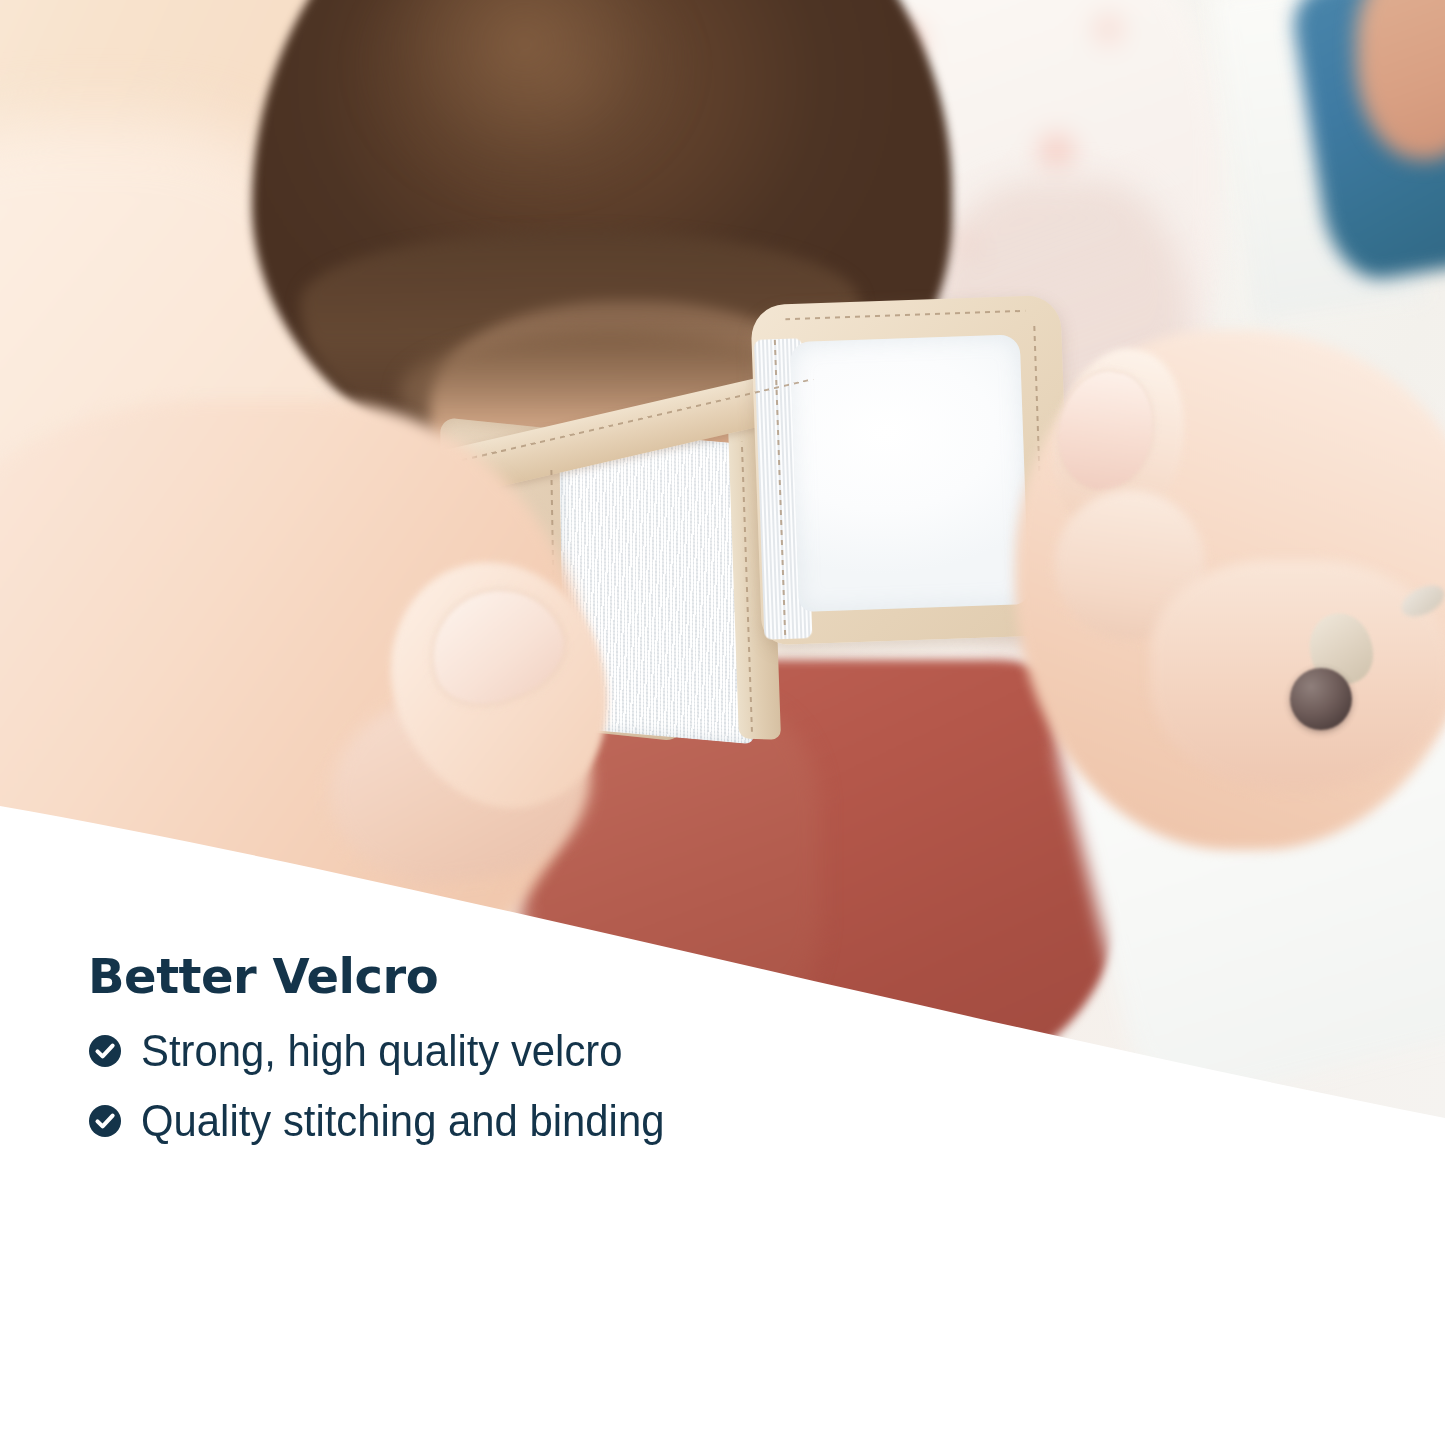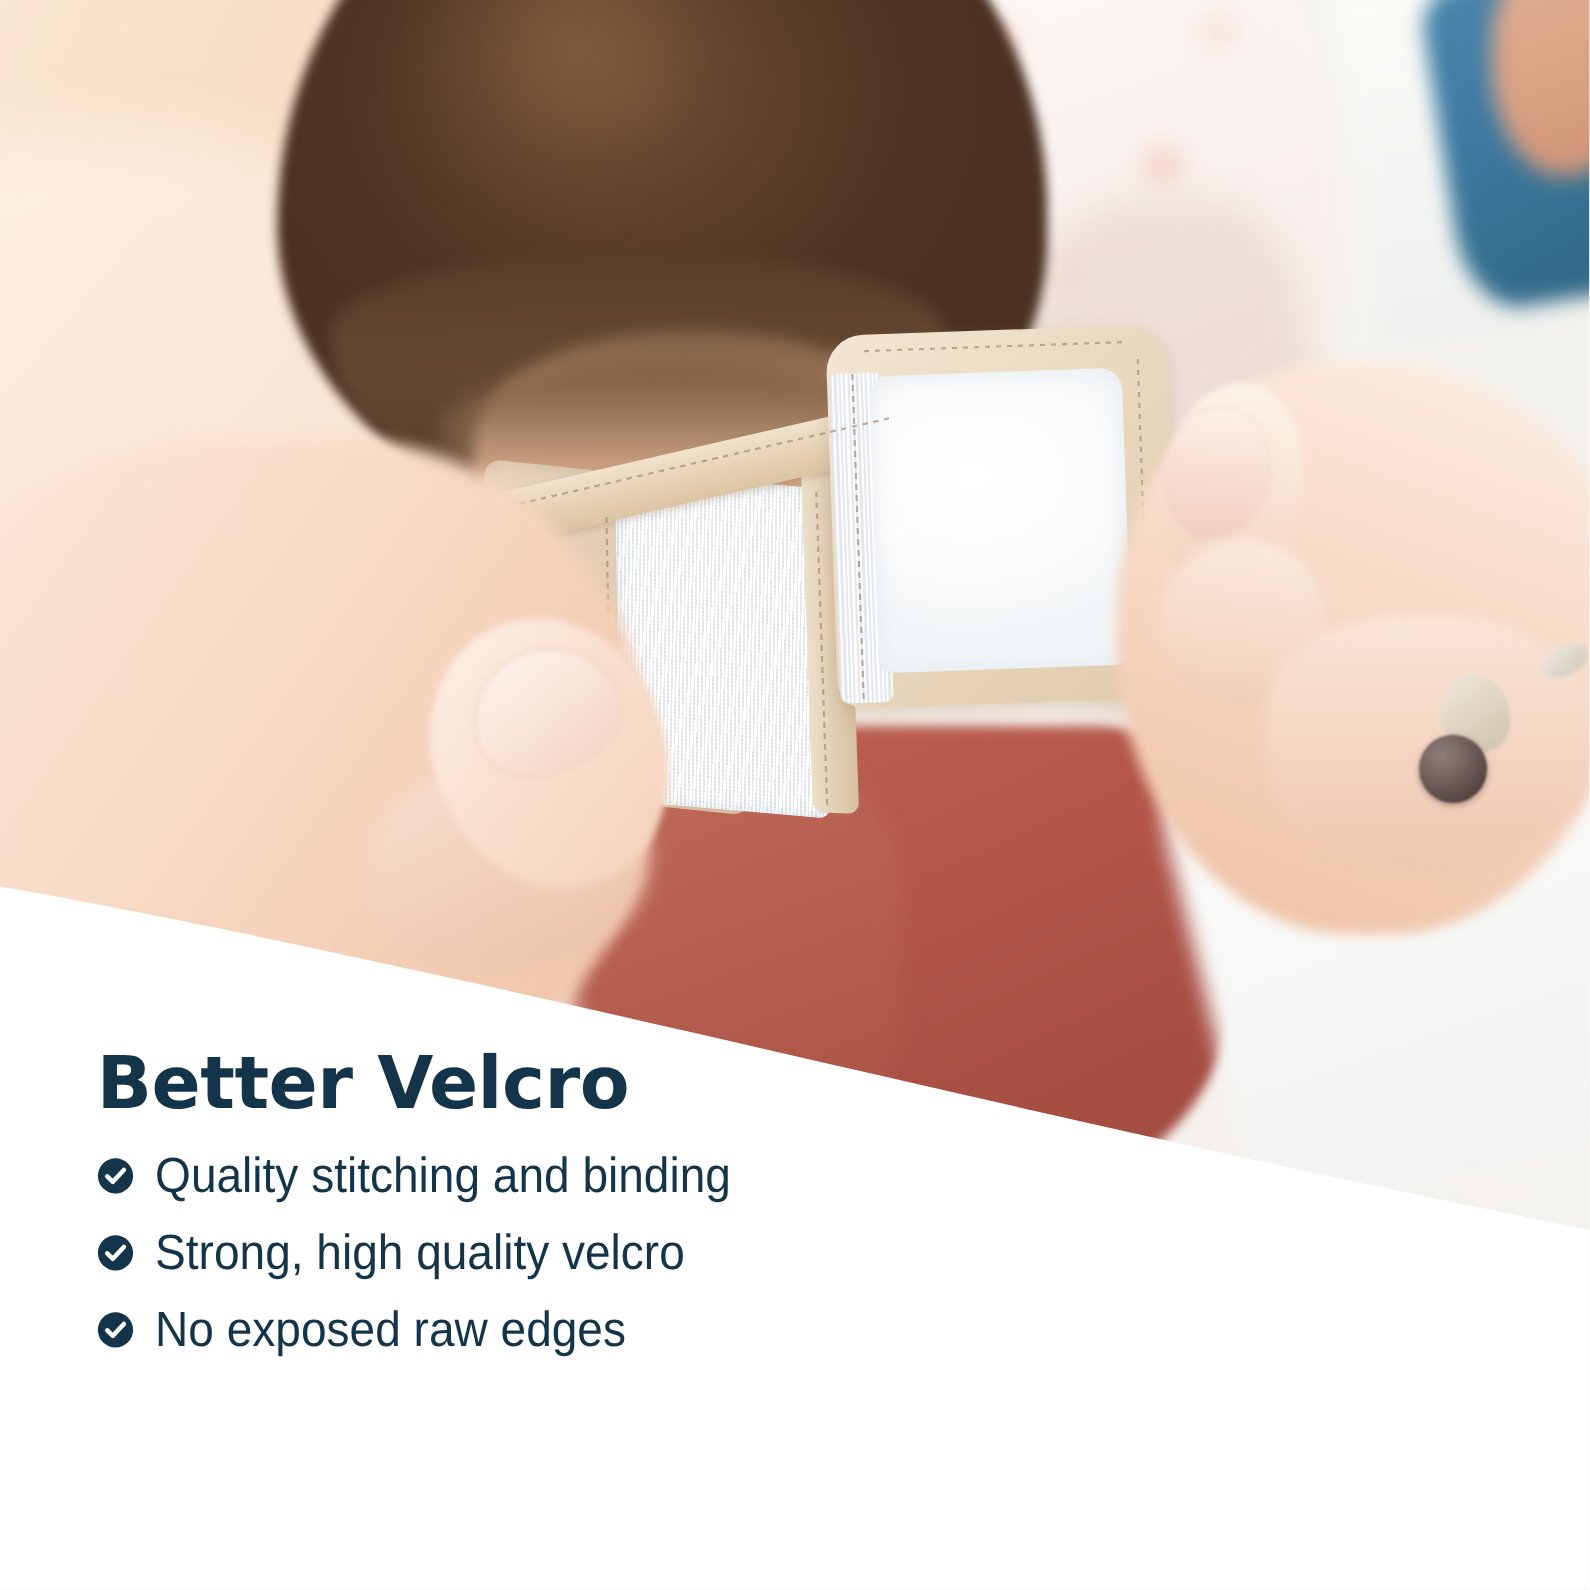--- a/index.html
+++ b/index.html
@@ -430,21 +430,21 @@
   
   .content {
     position: absolute;
     left: 88px;
     top: 952px;
     width: 1250px;
   }
   .headline {
     font-family: "DejaVu Sans", "Liberation Sans", sans-serif;
     font-weight: 700;
-    font-size: 66px;
+    font-size: 48px;
     line-height: 1.0;
     letter-spacing: -0.5px;
     color: #14344a;
     margin: 0 0 26px 0;
   }
   .bullets {
     list-style: none;
     margin: 0;
     padding: 0;
   }
@@ -555,37 +555,30 @@
 
     <h1 class="headline">Better Velcro</h1>
 
     <ul class="bullets">
 
       <li class="bullet">
         <svg class="check-icon" viewBox="0 0 34 34">
           <circle cx="17" cy="17" r="16" fill="#14344a"></circle>
           <path d="M9.5 17.4 L14.6 22.4 L24.6 11.6" fill="none" stroke="#ffffff" stroke-width="4.1" stroke-linecap="round" stroke-linejoin="round"></path>
         </svg>
-        <span class="bullet-text">Quality stitching and binding</span>
+        <span class="bullet-text">Strong, high quality velcro</span>
       </li>
 
       <li class="bullet">
         <svg class="check-icon" viewBox="0 0 34 34">
           <circle cx="17" cy="17" r="16" fill="#14344a"></circle>
           <path d="M9.5 17.4 L14.6 22.4 L24.6 11.6" fill="none" stroke="#ffffff" stroke-width="4.1" stroke-linecap="round" stroke-linejoin="round"></path>
         </svg>
-        <span class="bullet-text">Strong, high quality velcro</span>
+        <span class="bullet-text">Quality stitching and binding</span>
       </li>
 
-      <li class="bullet">
-        <svg class="check-icon" viewBox="0 0 34 34">
-          <circle cx="17" cy="17" r="16" fill="#14344a"></circle>
-          <path d="M9.5 17.4 L14.6 22.4 L24.6 11.6" fill="none" stroke="#ffffff" stroke-width="4.1" stroke-linecap="round" stroke-linejoin="round"></path>
-        </svg>
-        <span class="bullet-text">No exposed raw edges</span>
-      </li>
 
 
 
     </ul>
   </div>
 
 </div>
 
 </body></html>

